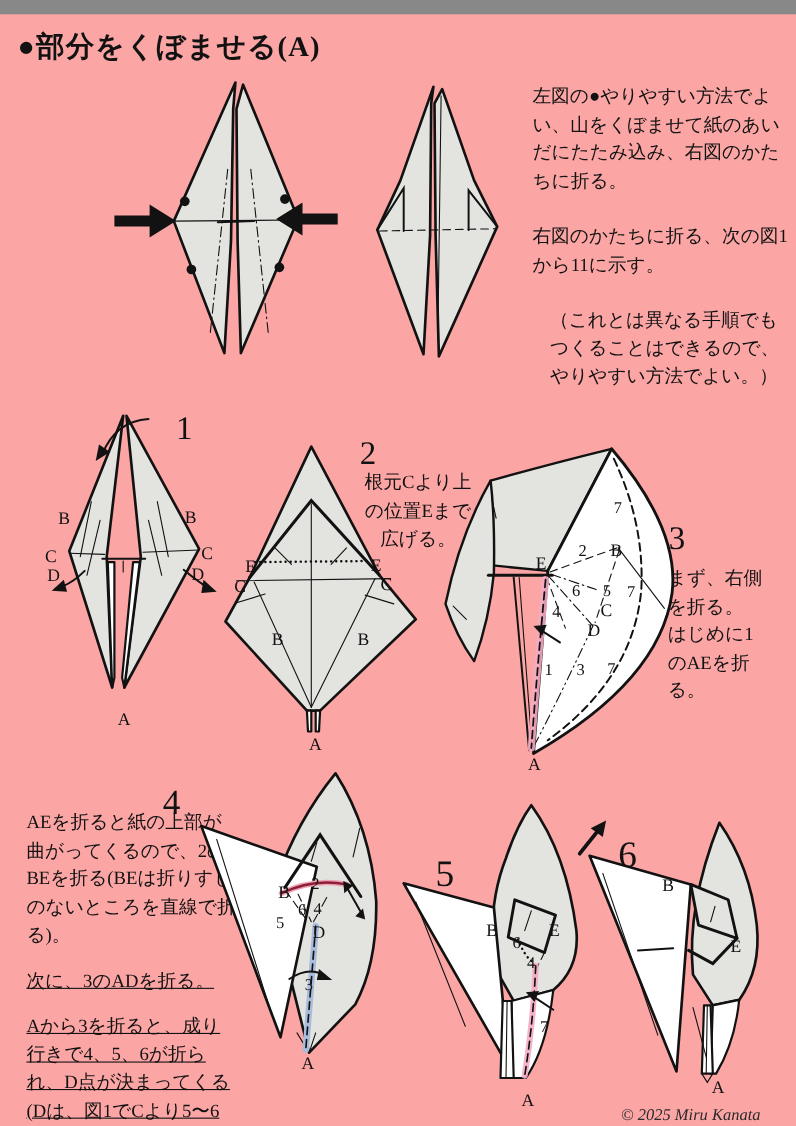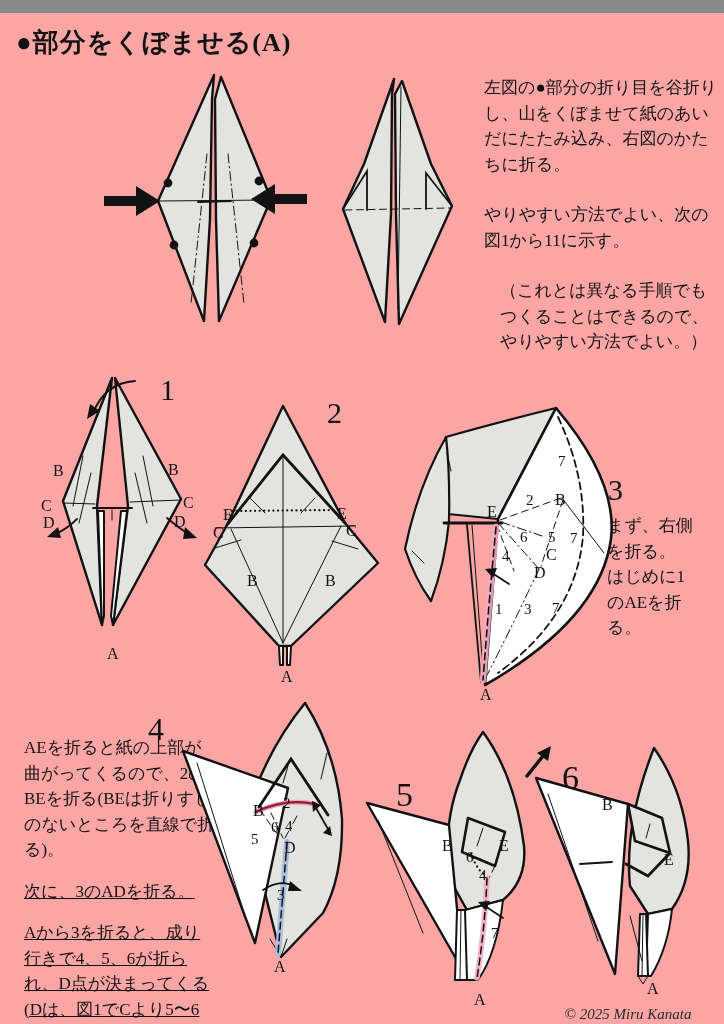--- a/index.html
+++ b/index.html
@@ -42,22 +42,22 @@
   .blue{stroke:#a8bddb; stroke-width:6; fill:none; stroke-linecap:round;}
 </style>
 </head>
 <body>
 
 <div id="page">
 
   <div class="abs" id="title">●部分をくぼませる(A)</div>
 
   <div class="abs txt" id="intro">
-    <p>左図の●部分の折り目を谷折りし、山をくぼませて紙のあいだにたたみ込み、右図のかたちに折る。</p>
-    <p>やりやすい方法でよい、次の図1から11に示す。</p>
+    <p>左図の●やりやすい方法でよい、山をくぼませて紙のあいだにたたみ込み、右図のかたちに折る。</p>
+    <p>右図のかたちに折る、次の図1から11に示す。</p>
     <p class="indent">（これとは異なる手順でもつくることはできるので、やりやすい方法でよい。）</p>
   </div>
 
   <svg class="abs" style="left:98px;top:56px" width="215" height="268" viewBox="0 0 215 268">
     <g>
       <path class="paper" d="M116,6 L60,132 L106,252 L112,150 L114,30 Z"></path>
       <path class="paper" d="M123,8 L173,130 L121,252 L118,150 L117,30 Z"></path>
     </g>
     <g>
       <path class="ln thin" d="M60,132 L173,131"></path>
@@ -123,20 +123,25 @@
       <text class="lbl" x="133" y="104">B</text>
       <text class="lbl" x="6" y="140">C</text>
       <text class="lbl" x="148" y="137">C</text>
       <text class="lbl" x="8" y="157">D</text>
       <text class="lbl" x="139" y="156">D</text>
       <text class="lbl" x="72" y="288">A</text>
     </g>
   </svg>
 
   <div class="abs stepnum" style="left:327px;top:383px">2</div>
+  <div class="abs txt cap-center" style="left:328px;top:413px;width:104px">
+    <div>根元Cより上</div>
+    <div>の位置Eまで</div>
+    <div>広げる。</div>
+  </div>
   <svg class="abs" style="left:195px;top:385px" width="235" height="292" viewBox="0 0 235 292">
     <path class="paper" d="M88,8 L32,127 L10,167 L84,248 L96,248 L183,165 L150,125 Z"></path>
     <g>
       <path class="white" style="stroke-width:2" d="M84,248 L85,267 L88,267 L88,248 Z"></path>
       <path class="white" style="stroke-width:2" d="M92,248 L92,267 L95,267 L96,248 Z"></path>
     </g>
     <g>
       <path class="ln thick" d="M32,127 L88,57 L150,125"></path>
       <path class="ln dots" d="M37,113 L141,112"></path>
       <path class="ln thin" d="M20,130 L160,128"></path>

